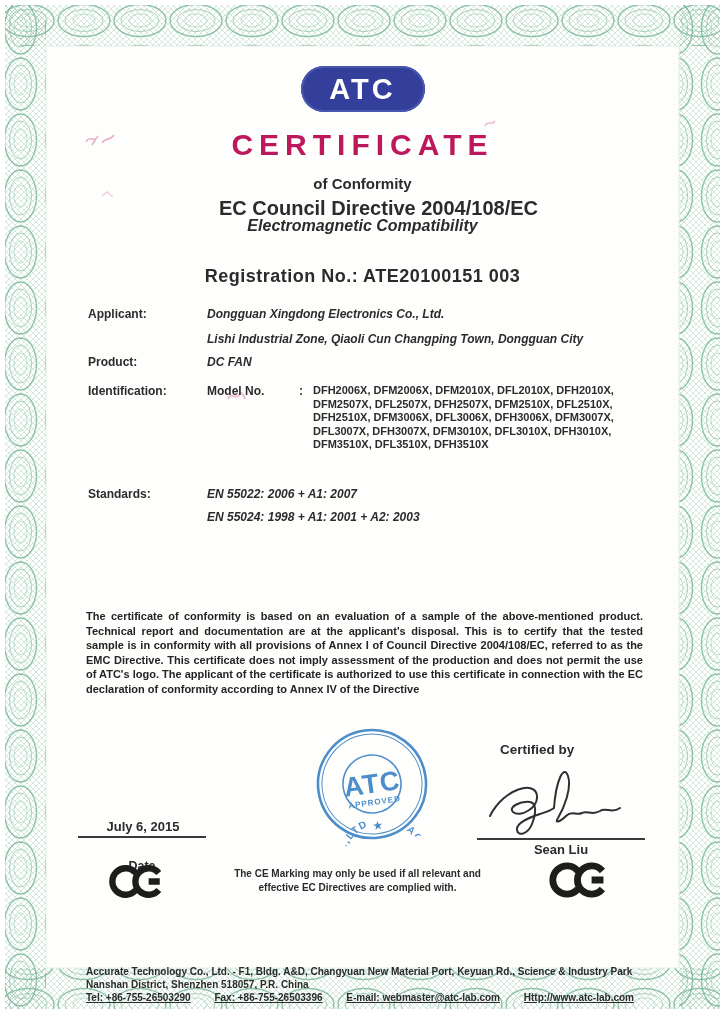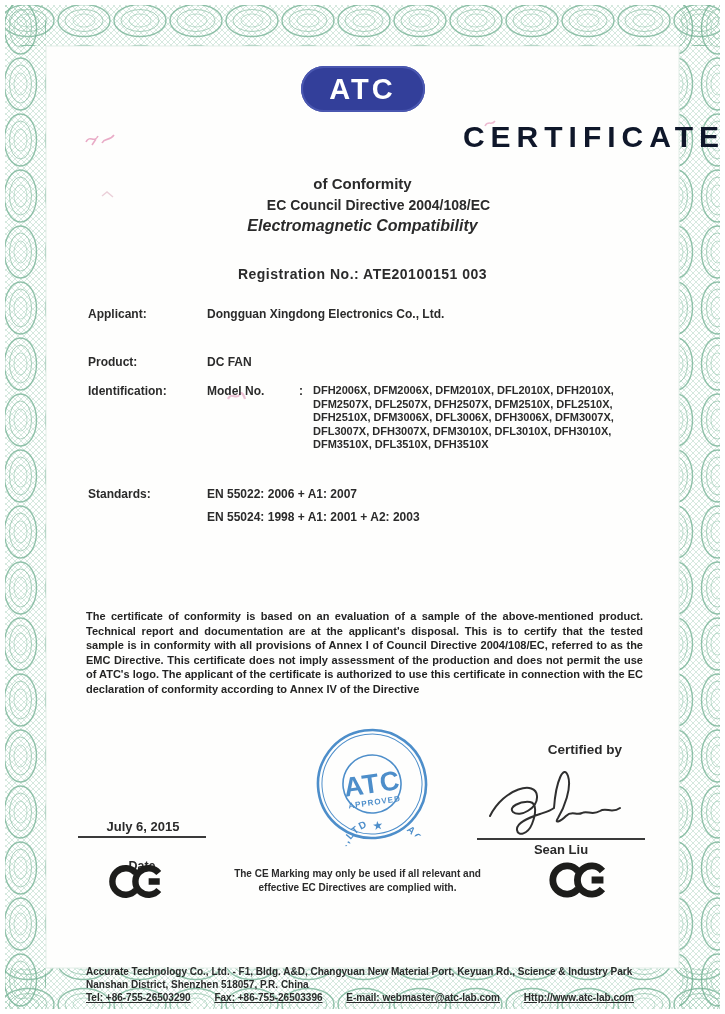--- a/index.html
+++ b/index.html
@@ -10,36 +10,36 @@
   .center { left:0; right:0; text-align:center; }
   .border-svg { position:absolute; inset:0; z-index:0; }
   .content { position:absolute; inset:0; z-index:1; }
 
   .logo-pill { position:absolute; top:66px; left:0; right:0; text-align:center; }
   .logo-pill span{
     display:inline-block; width:124px; height:46px; line-height:46px;
     background:#333f9a; color:#ffffff; border-radius:23px;
     font-size:29px; letter-spacing:3px; box-shadow:inset 0 0 0 2px #4a57b0;
   }
-  .title { top:120px; font-size:30px; letter-spacing:6px; color:#0f172a;text-align:right; }
+  .title { top:128px; font-size:30px; letter-spacing:6px; color:#be185d; }
   .sub1 { top:175px; font-size:15px; }
-  .sub2 { top:197px; font-size:14px;margin-left:32px; }
+  .sub2 { top:197px; font-size:20px;margin-left:32px; }
   .sub3 { top:217px; font-size:16px;font-style:italic; }
-  .reg  { top:266px; font-size:14px; letter-spacing:0.5px; }
+  .reg  { top:266px; font-size:18px; letter-spacing:0.5px; }
 
   .lbl { font-size:12px; }
-  .val { font-size:12px; }
+  .val { font-size:12px;font-style:italic; }
   .models div { font-size:11px; line-height:13.5px; white-space:nowrap; }
   .para {
     top:609px; left:86px; width:557px; font-size:11px; line-height:14.6px;
     text-align:justify; color:#242424;
   }
 
   .stamp { left:314px; top:726px; width:116px; height:116px; transform:rotate(-8deg); opacity:.92; }
-  .certified { left:500px; width:122px; top:742px; text-align:right; font-size:13.5px; }
+  .certified { left:500px; width:122px; top:742px; text-align:left; font-size:13.5px; }
   .sig-svg { left:478px; top:758px; }
   .sig-line { left:477px; top:838px; width:168px; height:2px; background:#3a3a3a; }
   .signer { left:500px; width:122px; top:842px; text-align:center; font-size:13px; }
 
   .date-val { left:82px; width:122px; top:819px; text-align:center; font-size:13px; }
   .date-line { left:78px; top:836px; width:128px; height:2px; background:#3a3a3a; }
   .date-lbl { left:78px; width:128px; top:839px; text-align:center; font-size:12.5px;margin-top:20px; }
 
   .ce-left { left:106px; top:860px; }
   .ce-right { left:546px; top:857px; }
@@ -101,20 +101,21 @@
       <span>ATC</span>
     </div>
     <div class="abs center title">CERTIFICATE</div>
     <div class="abs center sub1">of Conformity</div>
     <div class="abs center sub2">EC Council Directive 2004/108/EC</div>
     <div class="abs center sub3">Electromagnetic Compatibility</div>
     <div class="abs center reg">Registration No.: ATE20100151 003</div>
 
     <div class="abs lbl" style="left:88px;top:307px">Applicant:</div>
     <div class="abs val" style="left:207px;top:307px">Dongguan Xingdong Electronics Co., Ltd.</div>
+    <div class="abs val" style="left:207px;top:332px">Lishi Industrial Zone, Qiaoli Cun Changping Town, Dongguan City</div>
 
     <div class="abs lbl" style="left:88px;top:355px">Product:</div>
     <div class="abs val" style="left:207px;top:355px">DC FAN</div>
 
     <div class="abs lbl" style="left:88px;top:384px">Identification:</div>
     <div class="abs lbl" style="left:207px;top:384px">Model No.</div>
     <div class="abs lbl" style="left:299px;top:384px">:</div>
     <div class="abs models" style="left:313px;top:384px;width:340px">
       <div>DFH2006X, DFM2006X, DFM2010X, DFL2010X, DFH2010X,</div>
       <div>DFM2507X, DFL2507X, DFH2507X, DFM2510X, DFL2510X,</div>

